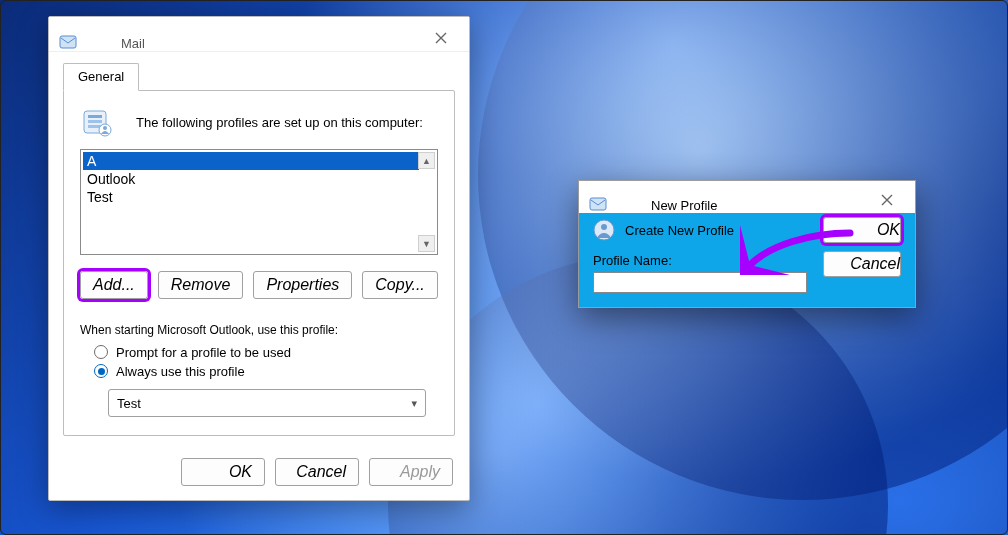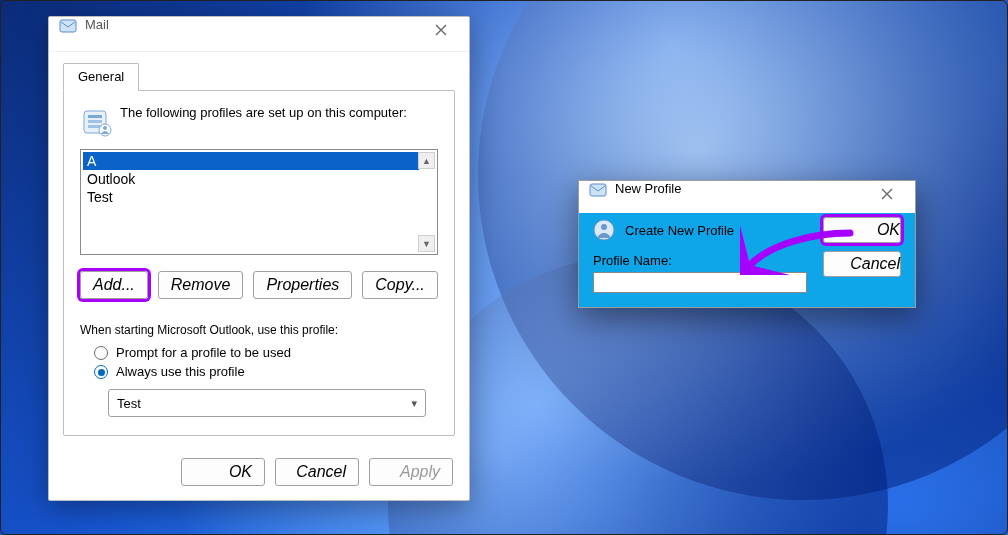--- a/index.html
+++ b/index.html
@@ -49,25 +49,26 @@
     left: 48px;
     top: 16px;
     width: 420px;
     background: #fff;
     border: 1px solid #bcbcbc;
     border-radius: 2px;
     box-shadow: 0 8px 30px rgba(0,0,0,0.35);
   }
   .titlebar {
     display: flex;
-    align-items: flex-start;
+    align-items: flex-end;
     height: 34px;
     padding: 0 8px 0 10px;
     background: #fff;
     border-bottom: 1px solid #eee;
+    gap: 36px;
   }
   .titlebar .app-icon {
     width: 18px; height: 18px; margin-right: 8px;
     display: inline-flex; align-items: center; justify-content: center;
   }
   .titlebar .title { flex: 1; color: #555; font-size: 13px; }
   .titlebar .close {
     width: 40px; height: 26px;
     display: flex; align-items: center; justify-content: center;
     color: #666; border-radius: 3px;
@@ -89,22 +90,22 @@
   }
   .tab-body {
     margin: 0 14px 12px 14px;
     border: 1px solid #bdbdbd;
     padding: 14px 16px 16px 16px;
     border-radius: 0 2px 2px 2px;
   }
 
   .section-head {
     display: flex;
-    align-items: flex-start;
-    gap: 6px;
+    align-items: center;
+    gap: 22px;
     margin-bottom: 10px;
   }
   .section-head .big-icon {
     width: 34px; height: 34px;
   }
   .section-head .txt { font-size: 13px; }
 
   .profile-list {
     position: relative;
     height: 104px;
@@ -155,21 +156,21 @@
     font-style: italic;
   }
   .highlight-purple {
     box-shadow: 0 0 0 3px #a600ff;
     border-radius: 3px;
   }
 
   .start-label { margin-bottom: 8px; font-size: 12px; }
   .radio-row {
     display: flex;
-    align-items: flex-end;
+    align-items: flex-start;
     gap: 8px;
     margin: 4px 0 4px 14px;
     font-size: 13px;
   }
   .radio {
     width: 14px; height: 14px; border-radius: 50%;
     border: 1.5px solid #6b6b6b;
     display: inline-flex; align-items: center; justify-content: center;
     box-sizing: border-box;
   }

